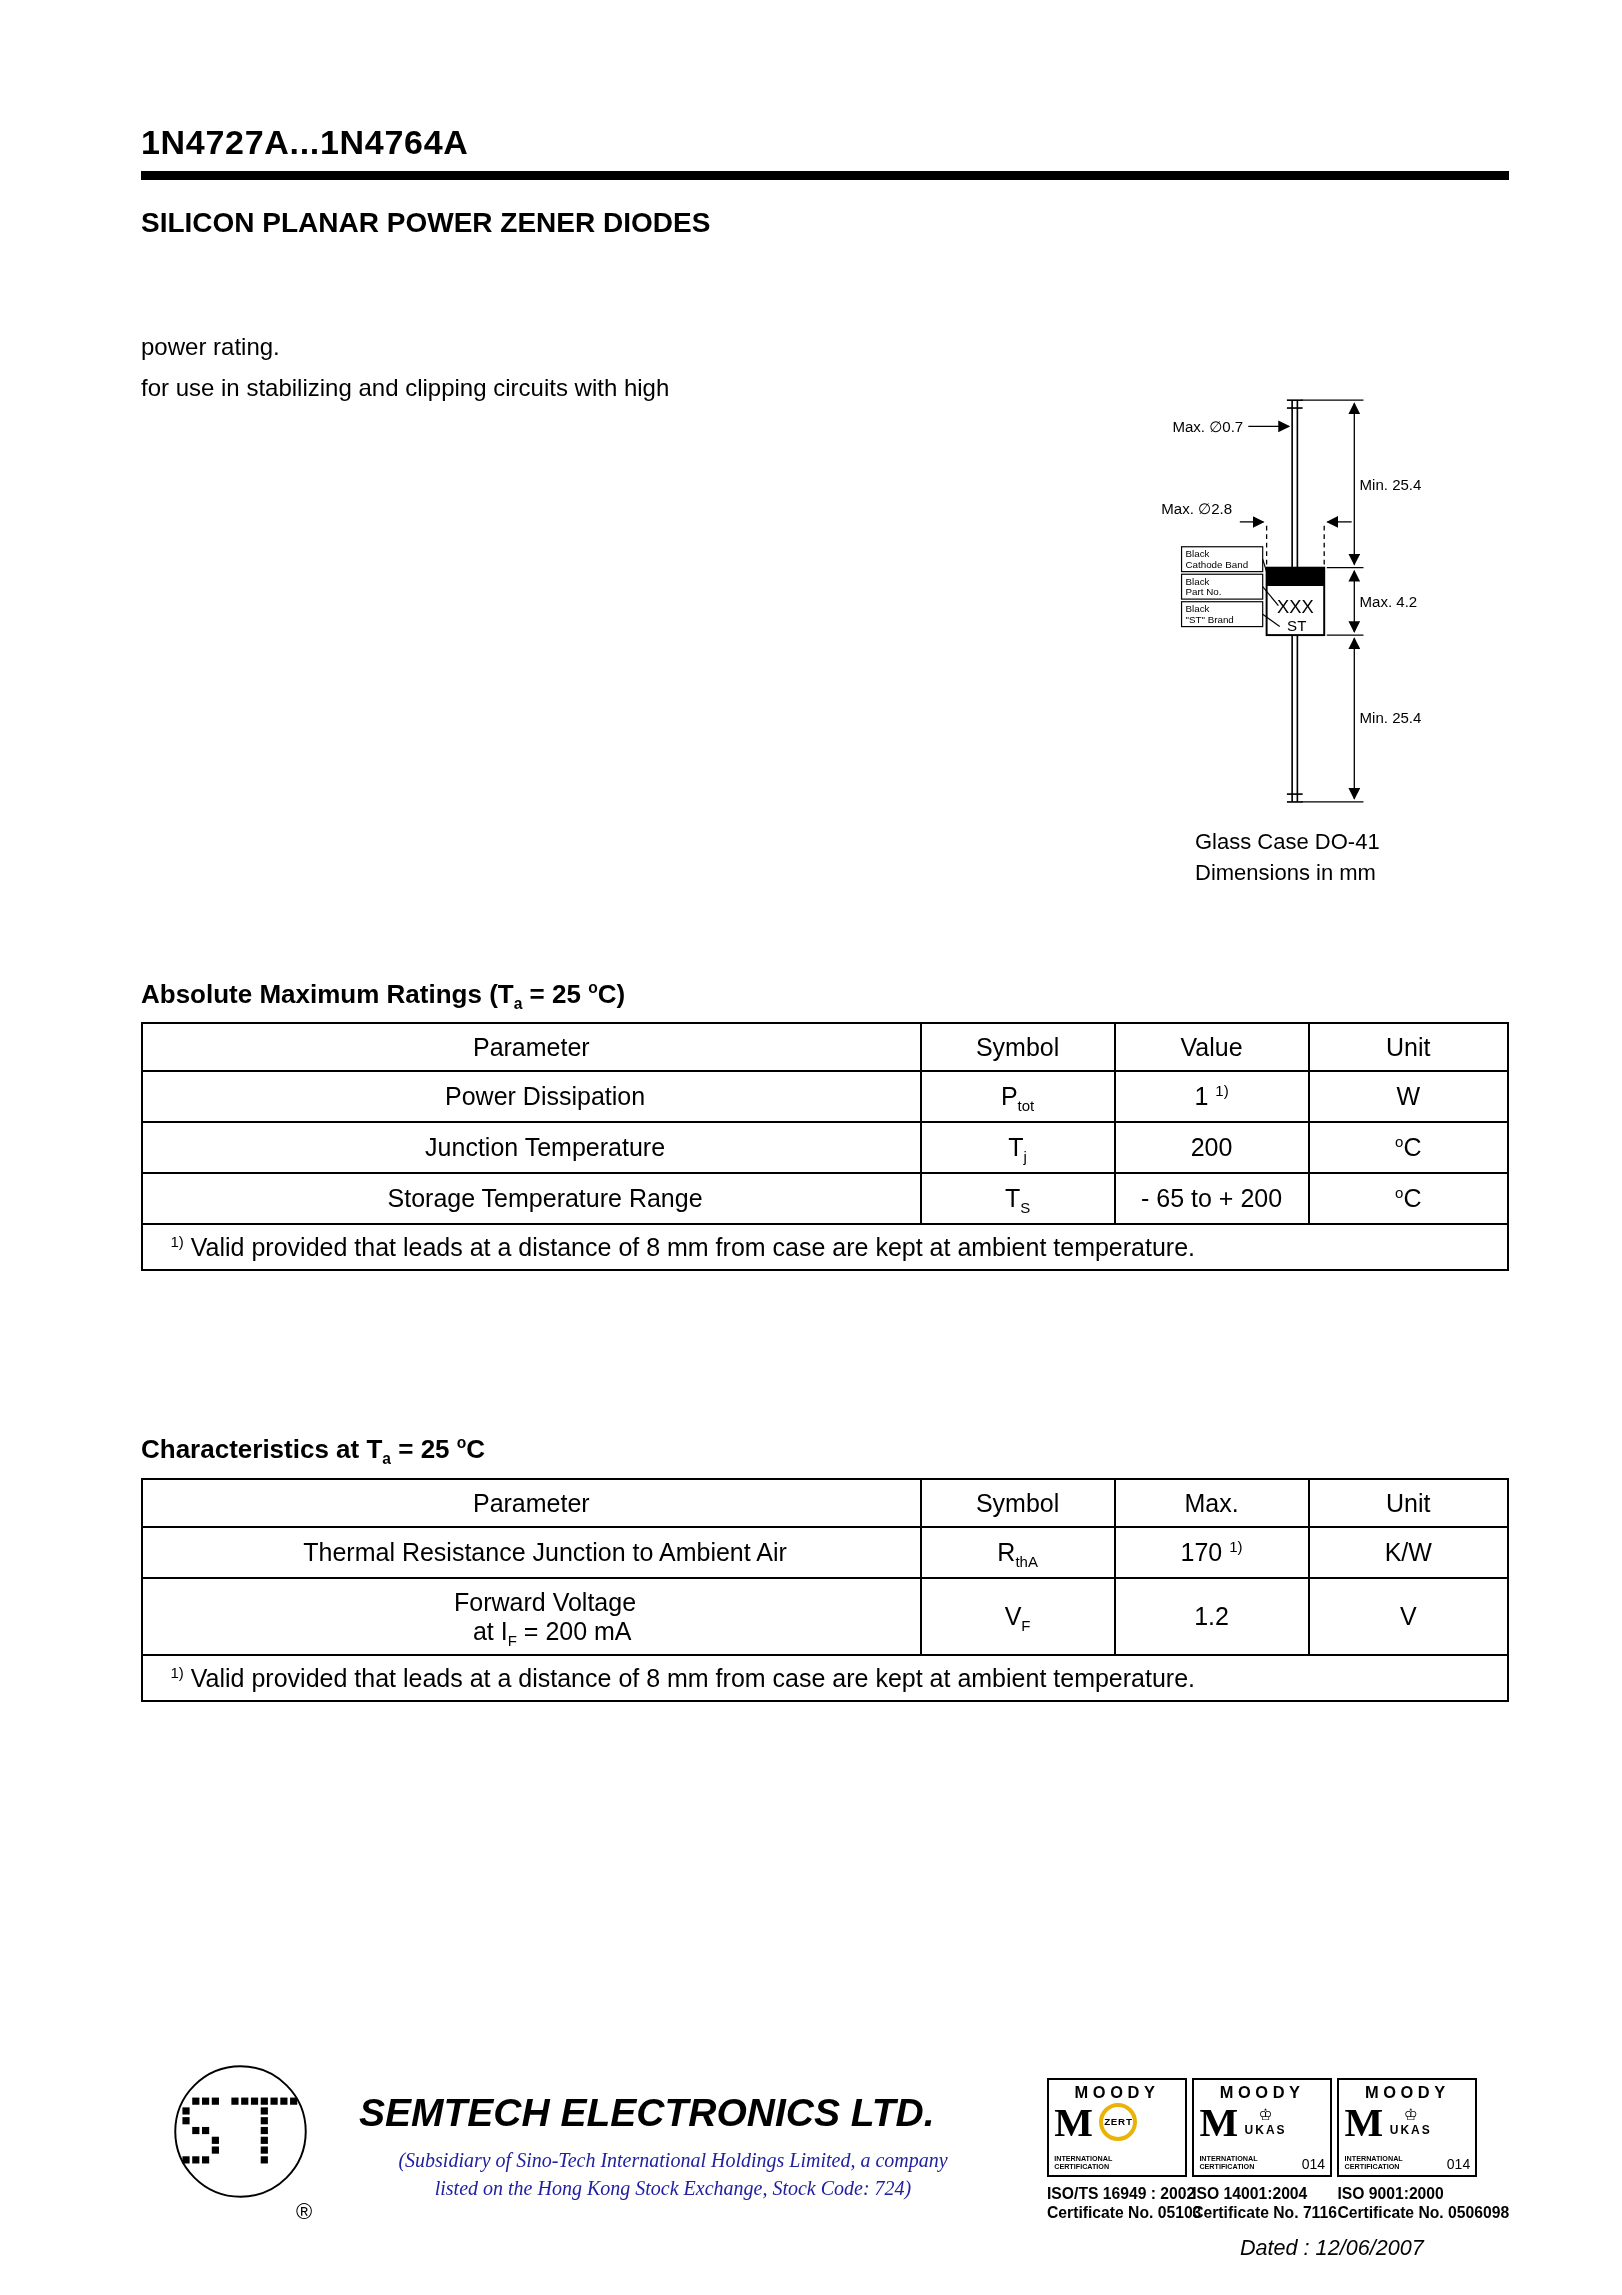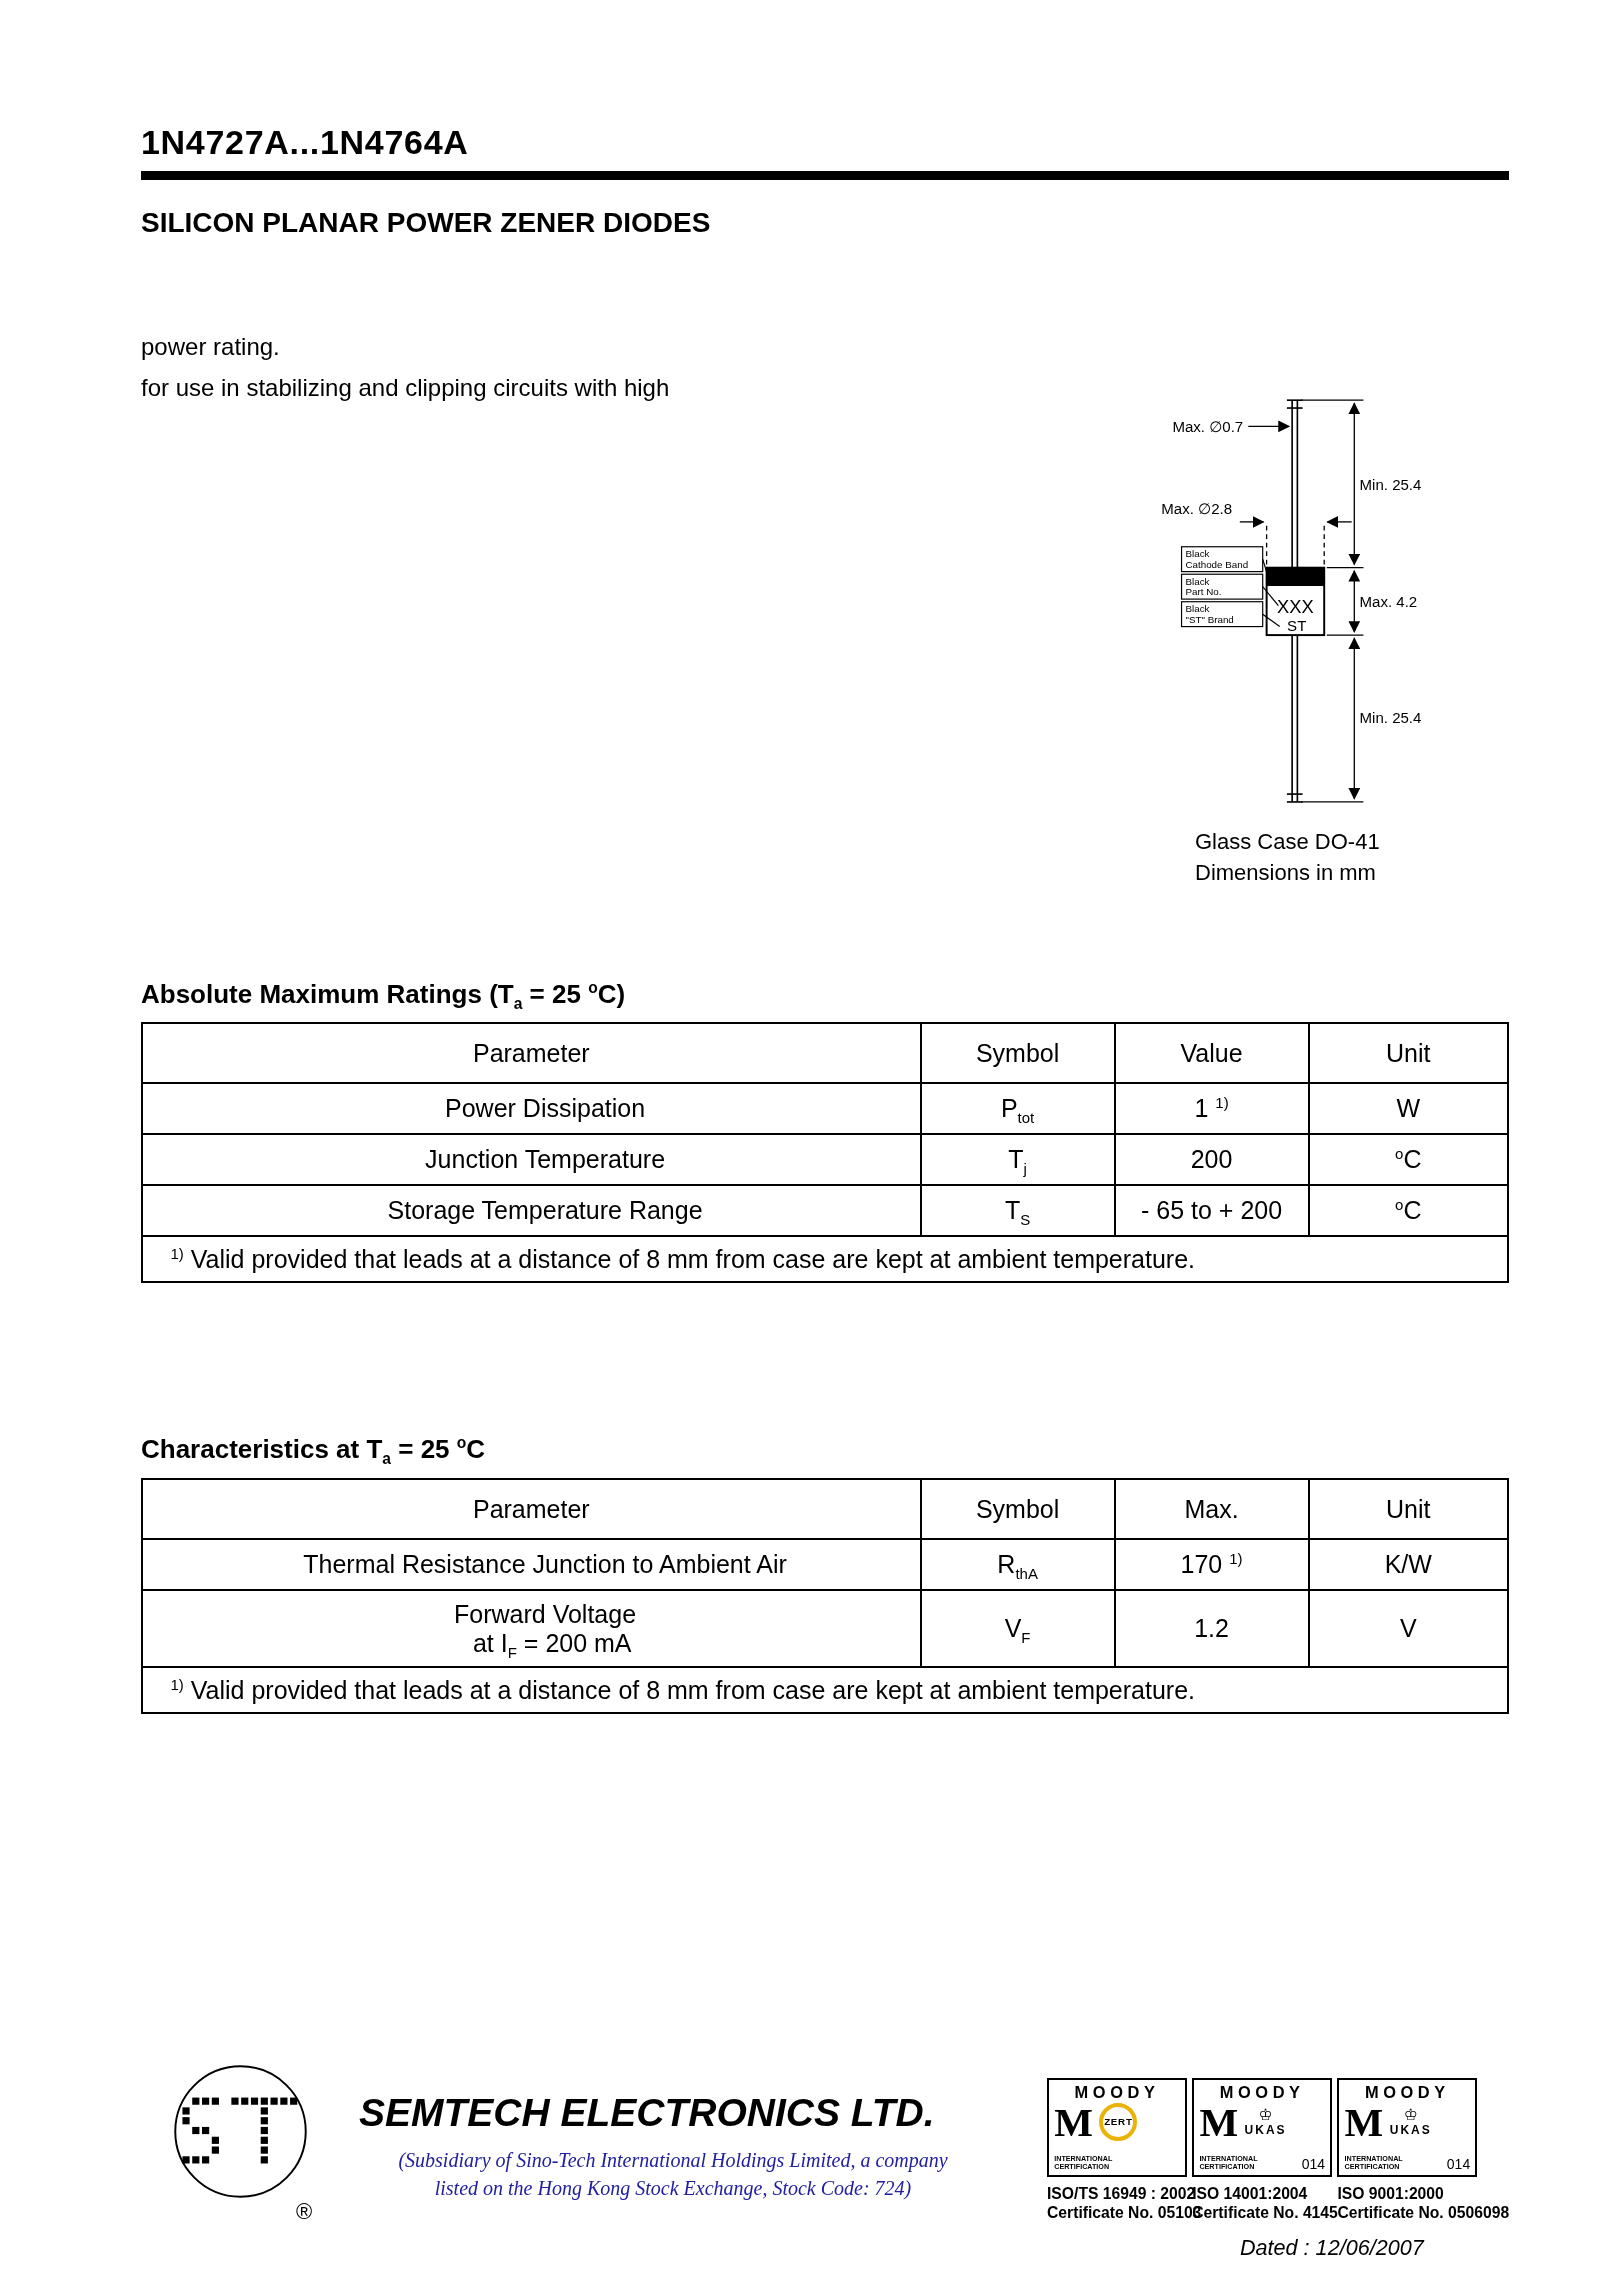--- a/index.html
+++ b/index.html
@@ -31,21 +31,21 @@
   
   .section-heading { font-size:26px; font-weight:bold; }
   .h-absmax { left:141px; top:979px; }
   .h-char { left:141px; top:1434px; }
 
   
   .table-wrap-1 { left:141px; top:1022px; }
   .table-wrap-2 { left:141px; top:1478px; }
   table.spec { border-collapse:collapse; width:1368px; table-layout:fixed; background:#fff; }
   table.spec th, table.spec td { border:2px solid #000; font-size:25px; font-weight:normal; vertical-align:middle; }
-  table.spec th { text-align:center; height:60px; }
+  table.spec th { text-align:center; height:48px; }
   tr.data td { height:51px; }
   tr.tall td { height:77px; }
   td.param { text-align:center; padding-left:27.5px; }
   td.center { text-align:center; }
   td.footnote { height:46px; text-align:left; padding-left:27.5px; font-size:25px; }
   .indent { padding-left:14.4px; }
   col.c-param { width:57%; } col.c-sym { width:14.2%; } col.c-val { width:14.2%; } col.c-unit { width:14.6%; }
 
   
   .logo-svg { left:172px; top:2063px; }
@@ -293,21 +293,21 @@
         <span class="cert-m">M</span>
         <span class="ukas">
           <span class="crown">♔</span>
           <span class="ukas-label">UKAS</span>
         </span>
       </div>
       <div class="cert-org">INTERNATIONAL CERTIFICATION</div>
       <div class="cert-code">014</div>
     </div>
     <div class="cert-standard">ISO 14001:2004</div>
-    <div class="cert-certificate">Certificate No. 4145</div>
+    <div class="cert-certificate">Certificate No. 7116</div>
   </div>
 
   <div class="cert-col">
     <div class="cert-box">
       <div class="cert-brand">MOODY</div>
       <div class="cert-mid">
         <span class="cert-m">M</span>
         <span class="ukas">
           <span class="crown">♔</span>
           <span class="ukas-label">UKAS</span>

